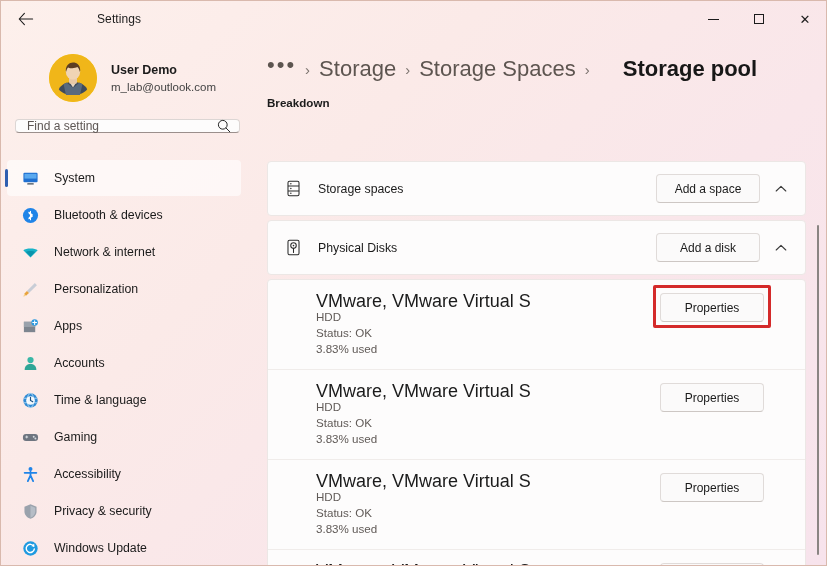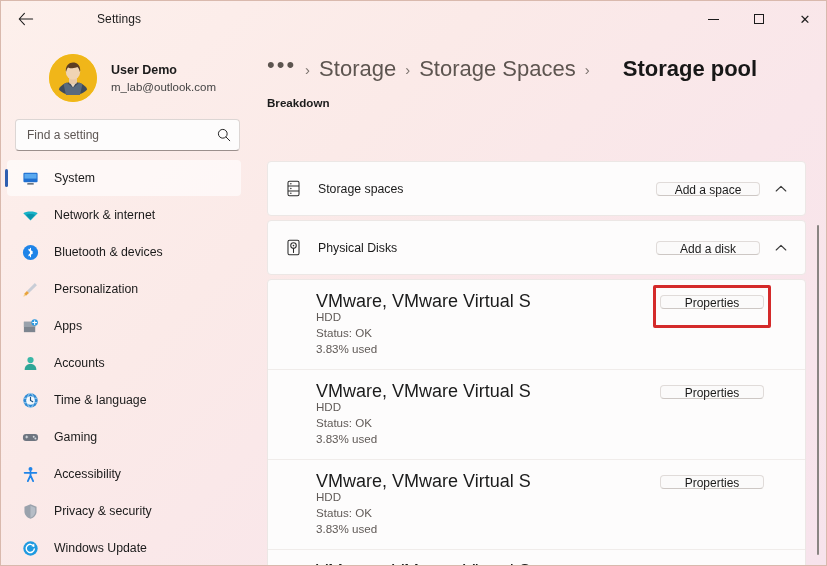--- a/index.html
+++ b/index.html
@@ -92,21 +92,21 @@
   #acct-mail {
     font-size: 11.5px;
     color: #444;
     line-height: 16px;
     margin-top: 1px;
   }
 
   #searchbox {
     position: absolute;
     top: 82px; left: 14px;
-    width: 225px; height: 32px;
+    width: 225px; height: 14px;
     background: #fdfcfc;
     border: 1px solid #dcd6d4;
     border-bottom: 1.6px solid #9b8f8c;
     border-radius: 4px;
     display: flex;
     align-items: center;
     padding: 0 8px 0 11px;
   }
   #search-input {
     flex: 1;
@@ -234,21 +234,21 @@
     color: #1b1b1b;
   }
   .card-actions {
     margin-left: auto;
     display: flex;
     align-items: center;
   }
 
   .btn {
     min-width: 104px;
-    height: 14px;
+    height: 29px;
     background: #fbfafa;
     border: 1px solid #e0dbd9;
     border-bottom-color: #cdc7c4;
     border-radius: 4px;
     font-family: "Liberation Sans", sans-serif;
     font-size: 12px;
     color: #1b1b1b;
     cursor: pointer;
     padding: 0 14px;
   }
@@ -375,35 +375,35 @@
             <rect x="2.6" y="4.1" width="12.8" height="5" fill="#5aa9ef"></rect>
             <rect x="5.5" y="14" width="7" height="1.3" rx=".6" fill="#3b4a5a"></rect>
           </svg>
         </span>
         <span class="nav-label">System</span>
       </div>
 
       <div class="nav-item">
         <span class="nav-icon">
           <svg width="17" height="17" viewBox="0 0 18 18">
+            <circle cx="9" cy="9" r="8" fill="#1f84e8"></circle>
+            <path d="M7.2 5.6 L11 8.4 L7.6 11.2 M7.6 6.8 L11 9.6 L7.2 12.4 M9 4.6 V13.4" fill="none" stroke="#fff" stroke-width="1.1" stroke-linecap="round" stroke-linejoin="round"></path>
+          </svg>
+        </span>
+        <span class="nav-label">Bluetooth &amp; devices</span>
+      </div>
+
+      <div class="nav-item">
+        <span class="nav-icon">
+          <svg width="17" height="17" viewBox="0 0 18 18">
             <path d="M1.4 6.6 C4.2 4 13.8 4 16.6 6.6 L9 14.4 Z" fill="#18b3c8"></path>
             <path d="M4.2 8.4 C6 7 12 7 13.8 8.4 L9 13.4 Z" fill="#0a93ab"></path>
           </svg>
         </span>
         <span class="nav-label">Network &amp; internet</span>
-      </div>
-
-      <div class="nav-item">
-        <span class="nav-icon">
-          <svg width="17" height="17" viewBox="0 0 18 18">
-            <circle cx="9" cy="9" r="8" fill="#1f84e8"></circle>
-            <path d="M7.2 5.6 L11 8.4 L7.6 11.2 M7.6 6.8 L11 9.6 L7.2 12.4 M9 4.6 V13.4" fill="none" stroke="#fff" stroke-width="1.1" stroke-linecap="round" stroke-linejoin="round"></path>
-          </svg>
-        </span>
-        <span class="nav-label">Bluetooth &amp; devices</span>
       </div>
 
       <div class="nav-item">
         <span class="nav-icon">
           <svg width="17" height="17" viewBox="0 0 18 18">
             <path d="M13.6 2.2 L15.8 4.4 L7.4 12.8 L5.2 10.6 Z" fill="#c8cdd6"></path>
             <path d="M5.2 10.6 L7.4 12.8 L4.2 15.6 L2.4 13.4 Z" fill="#e8a33d"></path>
             <path d="M2.4 13.4 L4.2 15.6 L1.4 16.6 Z" fill="#f5d08a"></path>
           </svg>
         </span>

